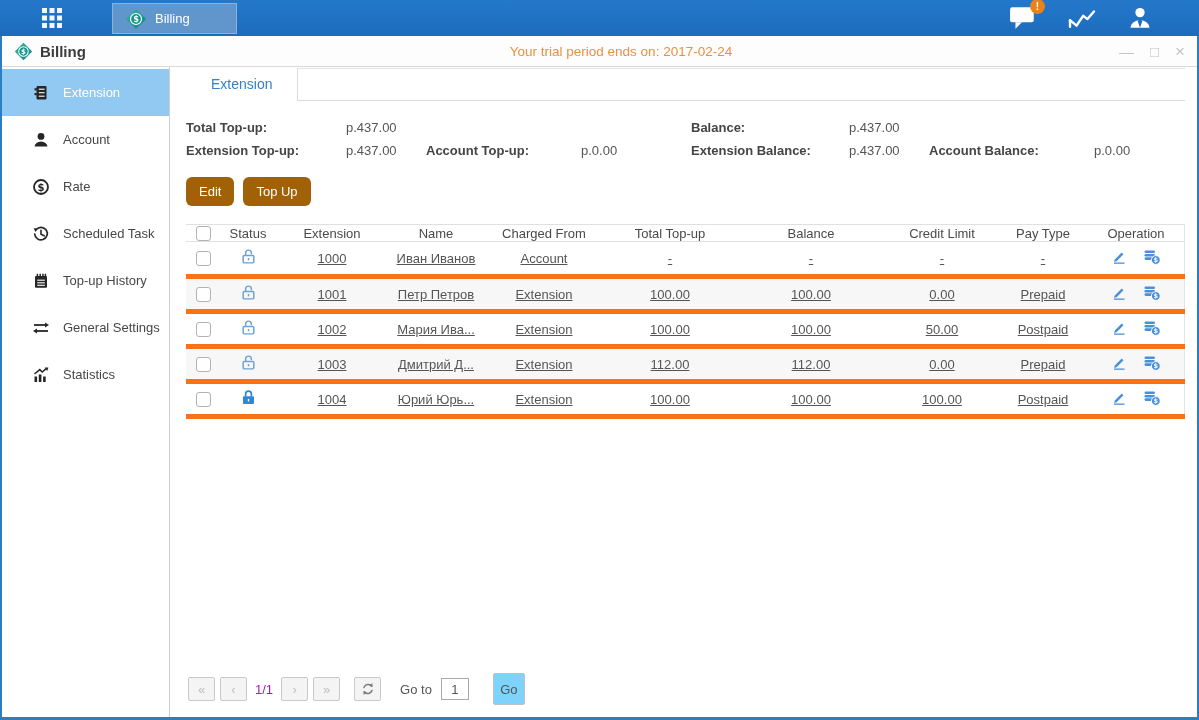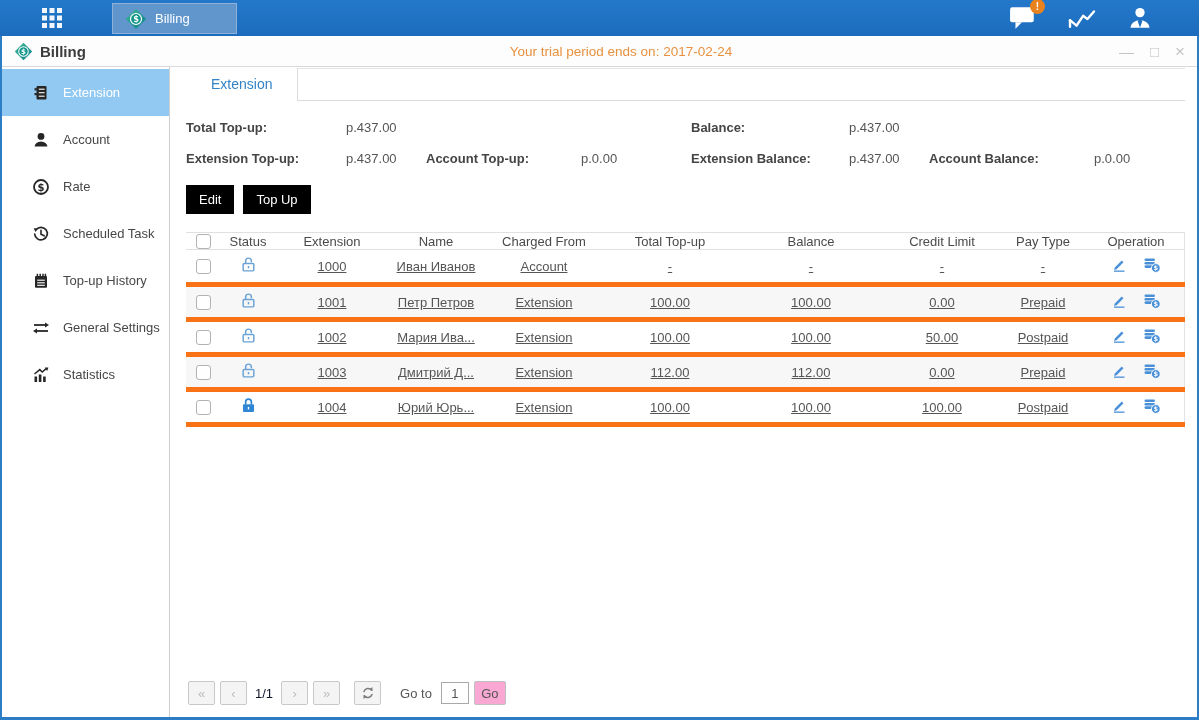--- a/index.html
+++ b/index.html
@@ -38,48 +38,48 @@
   .side-item.active { background:#92c9f2; color:#fff; }
 
   
   .content { flex:1; display:flex; flex-direction:column; padding:0 12px 0 16px; min-width:0; }
 
   .tabstrip { display:flex; height:33px; flex:0 0 33px; margin-top:1px; }
   .tab { padding:0 25px; line-height:32px; color:#3383c6; font-size:14px; cursor:pointer; background:#fff; }
   .tab-filler { flex:1; border-left:1px solid #dcdcdc; border-top:1px solid #e4e4e4; border-bottom:1px solid #dcdcdc; }
 
   .stats { margin-top:17px; display:grid; grid-template-columns:130px 110px 125px 140px 128px 110px 135px 1fr;
-           row-gap:12px; line-height:19px; }
+           row-gap:4px; line-height:19px; }
   .stats b { color:#454545; }
   .stats span { color:#555;margin-left:30px; }
 
   .btnrow { margin-top:17px; display:flex; gap:9px; }
-  .btn-blue { background:#000000; color:#fff; border:none; border-radius:0; font-size:13px; padding:7px 13px;
+  .btn-blue { background:#a16207; color:#fff; border:none; border-radius:6px; font-size:13px; padding:7px 13px;
               font-family:inherit; cursor:pointer; }
 
   table { margin-top:18px; width:100%; border-collapse:collapse; table-layout:fixed; border-right:1px solid #e3e3e3; }
   thead th { border-top:1px solid #e0e0e0; border-bottom:1px solid #e0e0e0; height:15px; font-weight:normal;
              color:#4a4a4a; text-align:center; }
   tbody td { height:35px; text-align:center; color:#555; border-bottom:5px solid #f97316; overflow:hidden;
              white-space:nowrap; text-overflow:ellipsis;text-decoration:underline; }
   tbody tr.stripe { background:#f7f7f7; }
   input[type="checkbox"] { appearance:none; -webkit-appearance:none; width:15px; height:15px; border:1px solid #b3b3b3;
                            border-radius:3px; background:#fff; vertical-align:middle; cursor:pointer; }
   .ops span { display:inline-block; margin:0 8px; cursor:pointer; vertical-align:middle; }
   .lock { display:inline-block; vertical-align:middle; }
 
   
   .footer { margin-top:auto; display:flex; align-items:center; padding:0 2px 12px 2px; flex:0 0 auto; }
   .pg-btn { width:27px; height:24px; border:1px solid #c9c9c9; background:#f4f4f4; border-radius:2px; color:#bdbdbd;
             font-size:13px; display:inline-flex; align-items:center; justify-content:center; cursor:pointer; margin-right:5px; }
-  .pg-text { margin:0 8px 0 3px; color:#0f172a; }
+  .pg-text { margin:0 8px 0 3px; color:#a21caf; }
   .refresh-btn { margin-left:9px; }
   .goto-label { margin:0 9px 0 14px; color:#555; }
   .goto-input { width:28px; height:22px; border:1px solid #a9a9a9; text-align:center; font-family:inherit; font-size:13px; color:#555; }
-  .go-btn { margin-left:5px; width:32px; height:24px; border:1px solid #c0c0c0; background:#f9a8d4; border-radius:2px;
+  .go-btn { margin-left:24px; width:32px; height:32px; border:1px solid #c0c0c0; background:#7dd3fc; border-radius:2px;
             color:#555; font-size:13px; font-family:inherit; cursor:pointer; }
   .footer-right { margin-left:auto; display:flex; align-items:center; gap:12px; }
   .displaying { color:#555; }
   .page-size { width:50px; height:24px; border:1px solid #b9b9b9; background:#fff; display:flex; align-items:center;
                padding:0 6px; justify-content:space-between; color:#555; cursor:pointer; }
   .page-size .arrow { color:#9a9a9a; font-size:9px; }
 </style>
 </head>
 <body>
 

